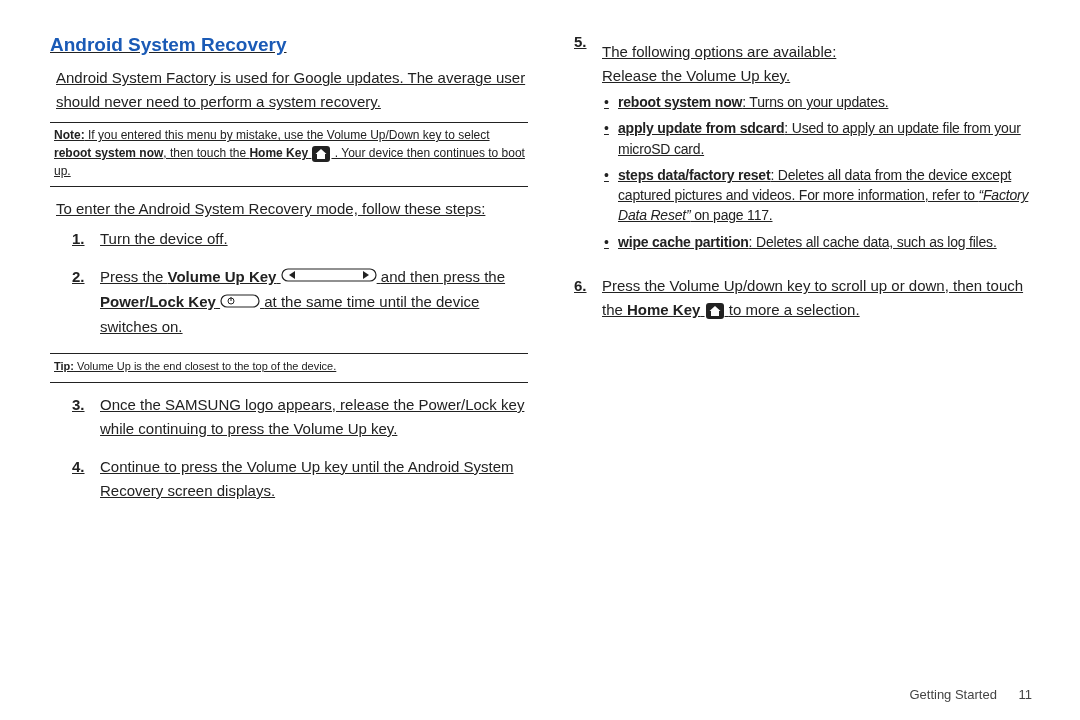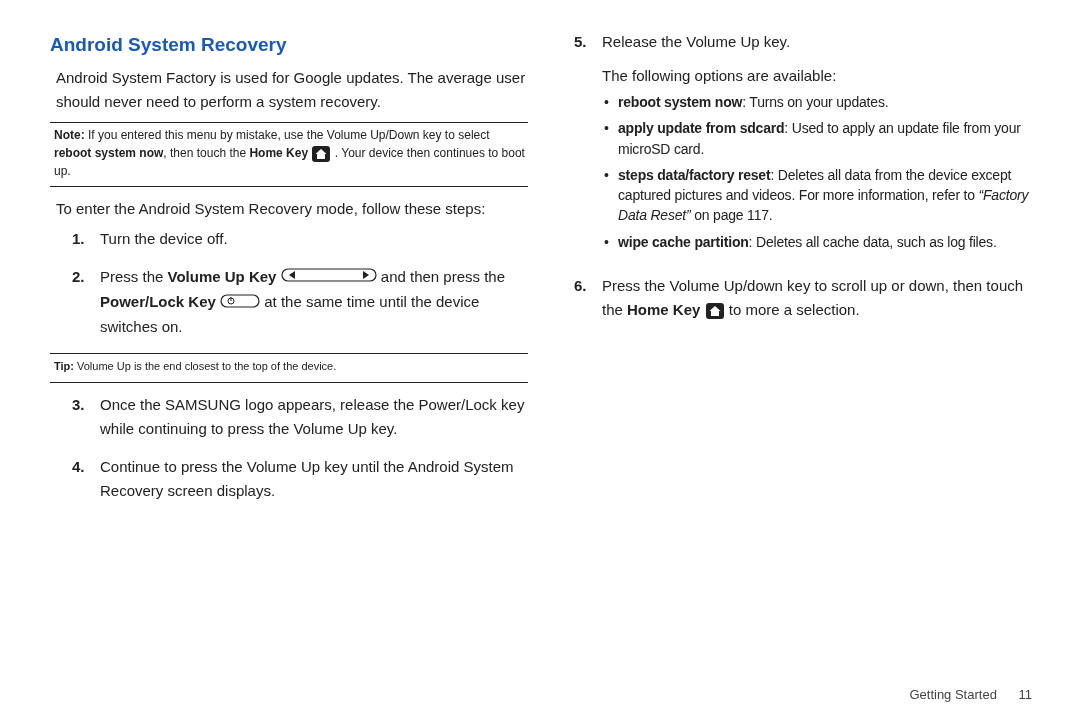--- a/index.html
+++ b/index.html
@@ -12,20 +12,21 @@
     height: 720px;
     overflow: hidden;
     position: relative;
   }
   .page {
     display: flex;
     padding: 30px 50px 20px 50px;
     gap: 24px;
     box-sizing: border-box;
     height: 100%;
+    text-decoration: underline;
   }
   .col {
     flex: 1;
     font-size: 15px;
     line-height: 1.6;
   }
   .heading {
     color: #1a5ab6;
     font-weight: bold;
     font-size: 19px;
@@ -174,22 +175,22 @@
         <span class="body">Continue to press the Volume Up key until the Android System Recovery screen displays.</span>
       </li>
     </ol>
   </div>
 
   <div class="col">
     <ol class="steps">
       <li>
         <span class="num">5.</span>
         <span class="body">
+          <div style="margin-top:10px;">The following options are available:</div>
           <div>Release the Volume Up key.</div>
-          <div style="margin-top:10px;">The following options are available:</div>
           <ul class="bullets">
             <li>
                 <span class="dot">•</span>
                 <span class="condensed"><span class="b">reboot system now</span><span>: Turns on your updates.</span></span>
               </li>
             <li>
                 <span class="dot">•</span>
                 <span class="condensed"><span class="b">apply update from sdcard</span><span>: Used to apply an update file from your microSD card.</span></span>
               </li>
             <li>

